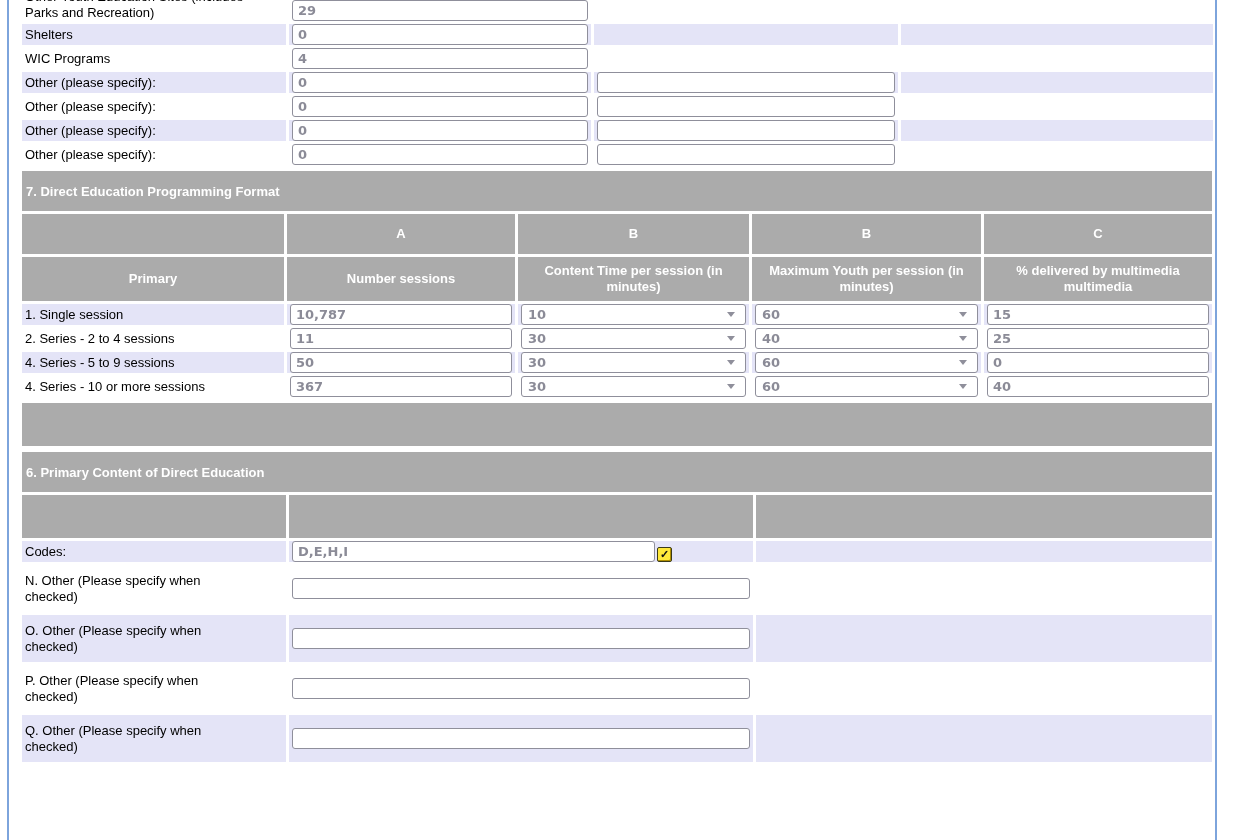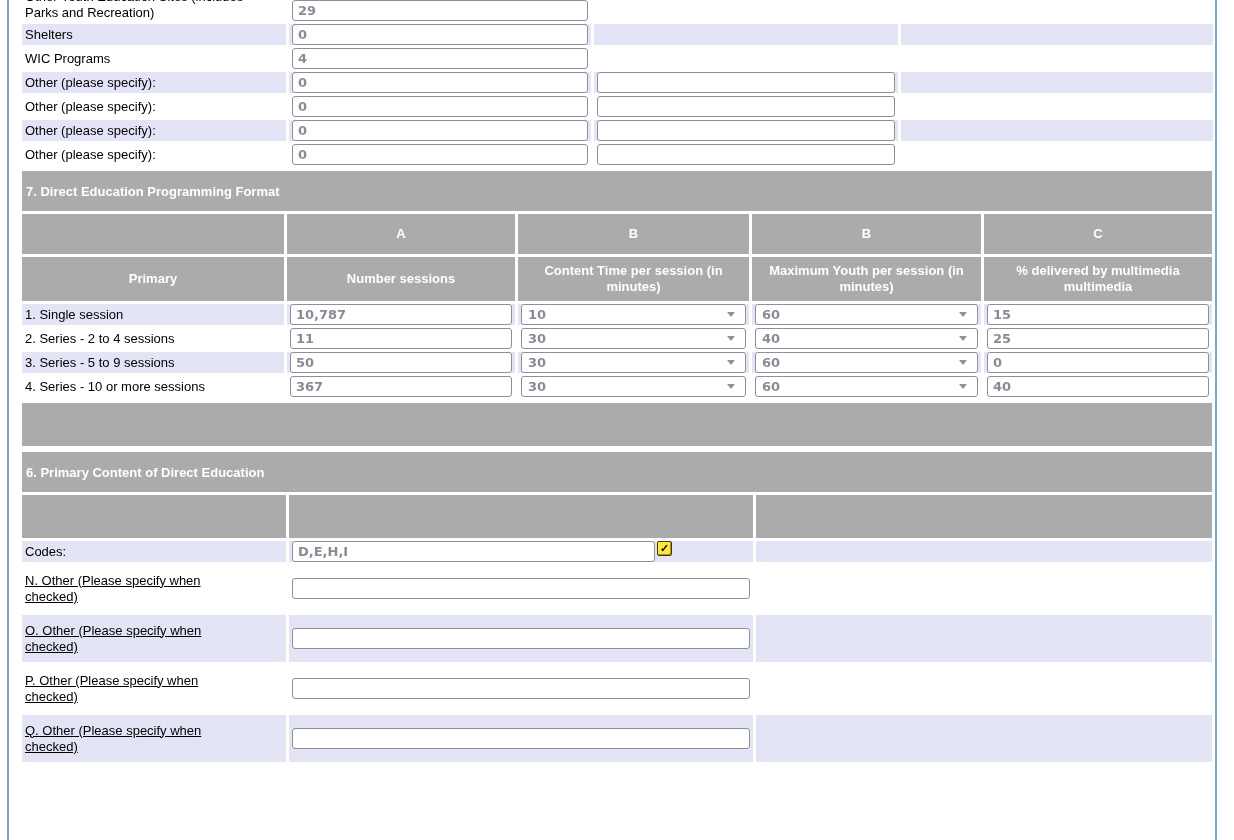--- a/index.html
+++ b/index.html
@@ -8,39 +8,39 @@
     background:#fff;font-family:"Liberation Sans",sans-serif;font-size:13px;color:#000;
   }
   .frame{
     position:absolute;top:0;left:7px;width:1210px;height:840px;box-sizing:border-box;
     border-left:2px solid #7da4dc;border-right:2px solid #7da4dc;
   }
   .content{position:absolute;top:-3px;left:10px;width:1200px;}
   table.t{border-collapse:separate;border-spacing:3px;table-layout:fixed;width:1196px;}
   td{padding:0;vertical-align:middle;overflow:hidden;}
   tr.h21 td{height:21px;} tr.h29 td{height:14px;} tr.h40 td{height:40px;}
-  tr.h43 td{height:43px;} tr.h44 td{height:44px;} tr.h47 td{height:47px;text-decoration:underline;}
+  tr.h43 td{height:43px;} tr.h44 td{height:44px;} tr.h47 td{height:47px;}
   tr.lav td{background:#e4e4f7;}
   td.lbl{padding-left:3px;line-height:16px;}
   td.bar{background:#ababab;color:#fff;font-weight:bold;text-align:left;padding-left:4px;font-size:13px;}
   td.hdr{background:#ababab;color:#fff;font-weight:bold;text-align:center;line-height:16px;font-size:13px;}
   td.band{background:#ababab;}
   .clip{height:21px;overflow:hidden;}
   .shift-lbl{margin-top:-11px;width:245px;line-height:16px;}
   .shift-in{margin-top:-5px;}
   .w220{width:220px;line-height:16px;}
   input.tb{
     display:block;box-sizing:border-box;height:21px;border:1px solid #8f8f9b;border-radius:3px;
     background:#fff;font-family:"DejaVu Sans",sans-serif;font-size:13px;font-weight:bold;
     color:#8b8b97;padding:0 5px;outline:none;
   }
   .num{text-align:left;}
   .full{width:calc(100% - 6px);margin:0 3px;}
   .codes{width:363px;margin-left:3px;font-weight:normal;font-size:12px;color:#9a9aa5;border-radius:2px;}
-  .codes-wrap{display:flex;align-items:flex-start;}
+  .codes-wrap{display:flex;align-items:flex-end;}
   .combo{
     box-sizing:border-box;height:21px;margin:0 3px;border:1px solid #8f8f9b;border-radius:3px;
     background:#fff;display:flex;align-items:center;padding:0 6px;
     font-family:"DejaVu Sans",sans-serif;font-size:13px;font-weight:bold;color:#8b8b97;
   }
   .combo .arrow{
     margin-left:auto;margin-right:4px;width:0;height:0;
     border-left:4px solid transparent;border-right:4px solid transparent;border-top:5px solid #8f8f9b;
   }
   .chk{
@@ -199,21 +199,21 @@
               <div class="combo">
                 <span>40</span>
                 <span class="arrow"></span>
               </div>
             </td>
       <td>
               <input type="text" class="tb num full" value="25" style="">
             </td>
     </tr>
     <tr class="lav h29">
-      <td class="lbl">3. Series - 5 to 9 sessions</td>
+      <td class="lbl">4. Series - 5 to 9 sessions</td>
       <td>
               <input type="text" class="tb num full" value="50" style="">
             </td>
       <td>
               <div class="combo">
                 <span>30</span>
                 <span class="arrow"></span>
               </div>
             </td>
       <td>

